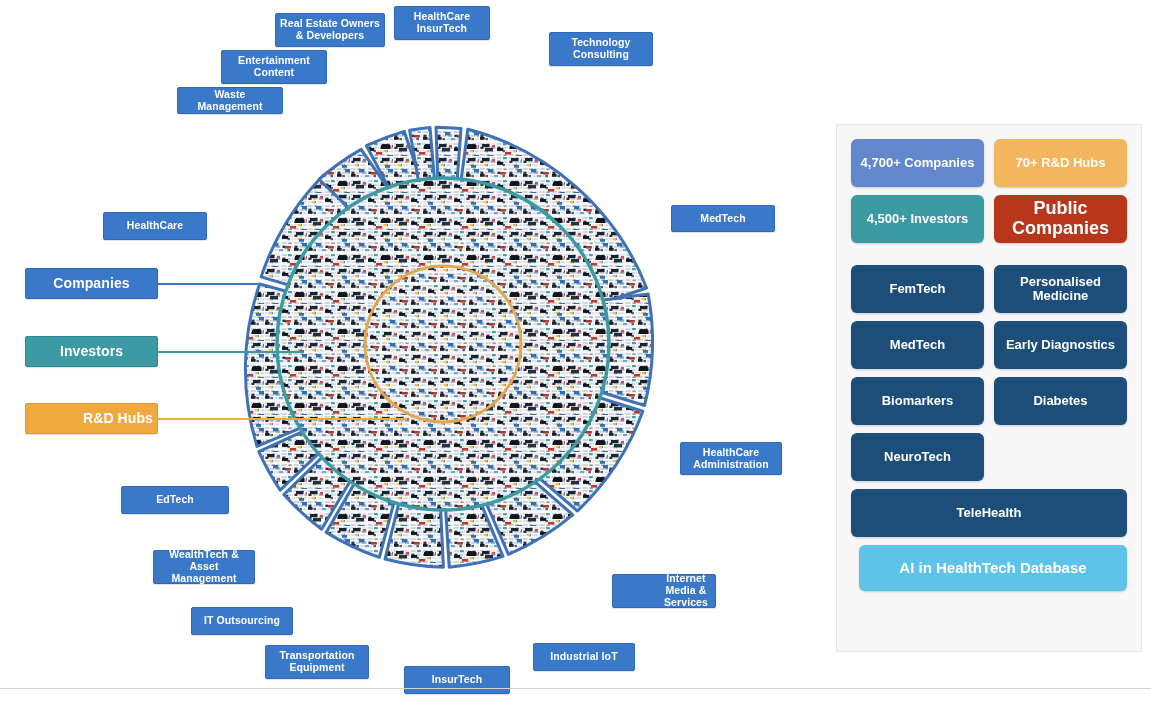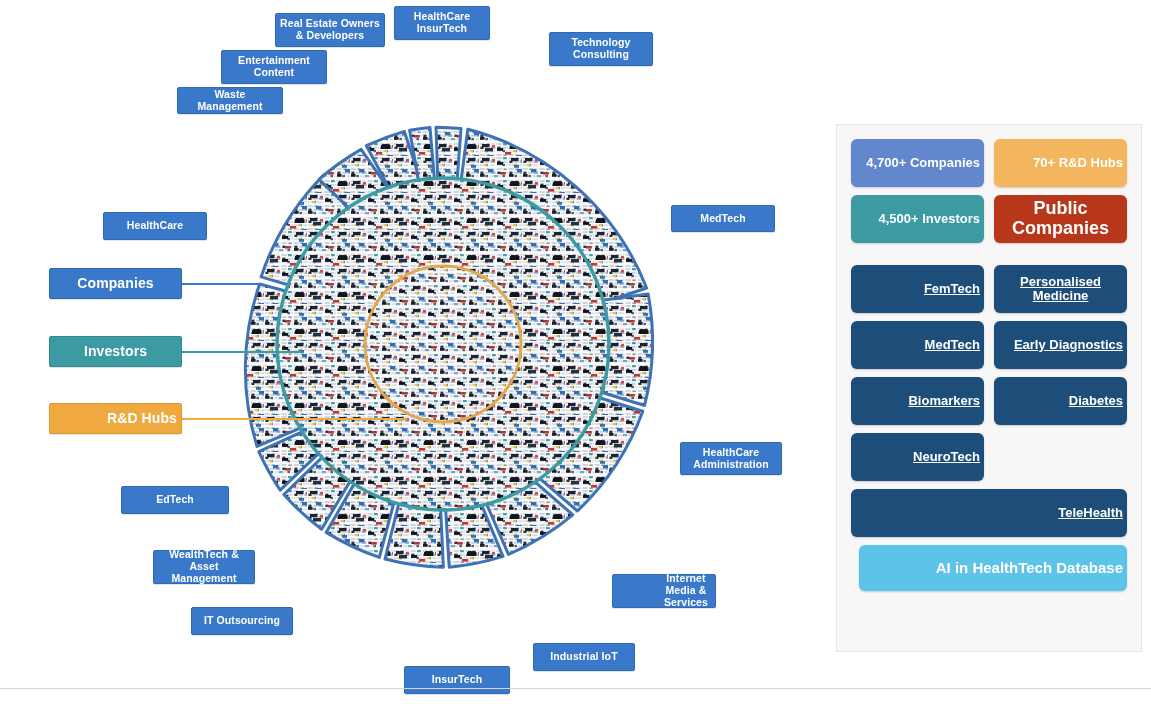--- a/index.html
+++ b/index.html
@@ -32,21 +32,21 @@
     font-weight:bold;
     line-height:1.12;
     border-radius:2px;
     letter-spacing:.1px;
     padding:2px 4px;
     background:#3a78ca;
     border:1px solid #2f69b8;
     font-size:10.5px;
     box-shadow:0 1px 1px rgba(0,0,0,.12);
   }
-  .lbl.big{font-size:14px;margin-left:24px;}
+  .lbl.big{font-size:14px;}
   .lbl.teal{background:#3b9aa2;border-color:#33878e;}
   .lbl.orange{background:#f0a93f;border-color:#dd9a33;justify-content:flex-end;}
 
   
   .conn{position:absolute;height:2px;}
   .conn.blue{background:#3a78ca;}
   .conn.teal{background:#3b9aa2;}
   .conn.orange{background:#f0a93f;}
 
   
@@ -56,32 +56,32 @@
     border:1px solid #e6e6e6;
     box-sizing:border-box;
     padding:14px 14px;
   }
   .grid{display:flex;flex-wrap:wrap;gap:8px 10px;}
   .tile{
     box-sizing:border-box;
     height:48px;
     width:133px;
     border-radius:6px;
-    display:flex;align-items:center;justify-content:flex-end;
+    display:flex;align-items:center;justify-content:center;
     color:#ffffff;font-weight:bold;font-size:13px;
     text-align:center;line-height:1.1;
     box-shadow:0 1px 2px rgba(0,0,0,.18);
     padding:18px 4px;
   }
   .tile.wide{width:276px;}
   .tile.c-companies{background:#6287cd;}
   .tile.c-rdhubs{background:#f3b55e;}
   .tile.c-investors{background:#3b9aa2;}
   .tile.c-public{background:#b8371a;font-size:18px;}
-  .tile.c-dark{background:#1d4e79;text-decoration:underline;}
+  .tile.c-dark{background:#1d4e79;}
   .tile.c-db{background:#5ec3e8;font-size:15px;height:46px;margin-left:8px;}
   .spacer{height:6px;width:100%;}
 </style>
 </head>
 <body>
 
 <div class="stage">
 
   <div class="wheel">
     <svg viewBox="0 0 530 672" preserveAspectRatio="none" aria-hidden="true">
@@ -244,20 +244,26 @@
     <span>IT Outsourcing</span>
   </div>
 
   <div class="lbl" style="left:612px;top:574px;width:104px;height:34px;padding-left:48px;">
     <span>
       <span>Internet Media &amp;</span><br>
       <span>Services</span>
     </span>
   </div>
 
+  <div class="lbl" style="left:265px;top:645px;width:104px;height:34px;">
+    <span>
+      <span>Transportation</span><br>
+      <span>Equipment</span>
+    </span>
+  </div>
 
   <div class="lbl" style="left:533px;top:643px;width:102px;height:28px;">
     <span>Industrial IoT</span>
   </div>
 
   <div class="lbl" style="left:404px;top:666px;width:106px;height:28px;">
     <span>InsurTech</span>
   </div>
 
   <div class="panel">

